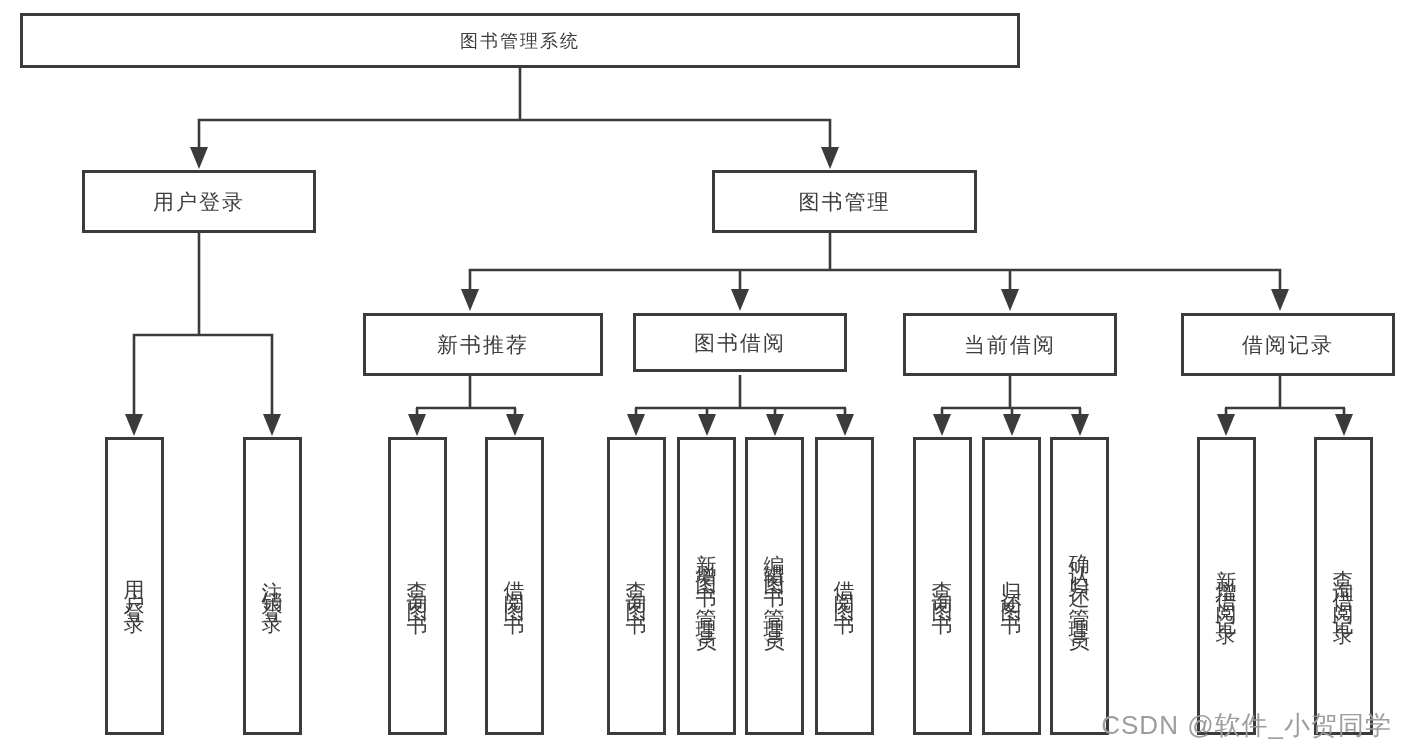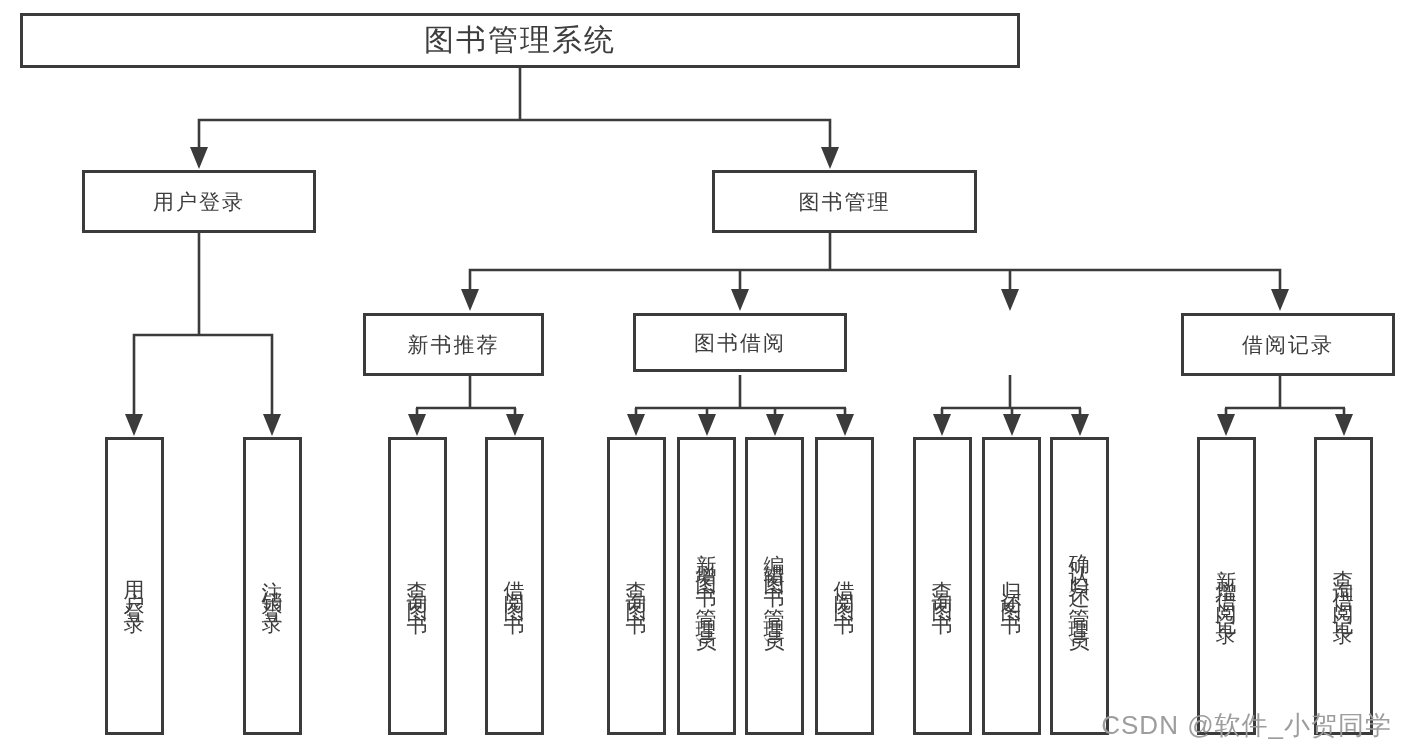--- a/index.html
+++ b/index.html
@@ -11,31 +11,31 @@
   }
   #connectors { position:absolute; left:0; top:0; z-index:1; }
   .box {
     position:absolute; box-sizing:border-box; z-index:2;
     border:3px solid var(--line, #3b3b3b); background:#ffffff;
     display:flex; align-items:center; justify-content:center;
   }
   .box.h span {
     font-size:21px; letter-spacing:2px; white-space:nowrap; color:var(--text, #3d3d3d);
   }
-  .box.root span { font-size:30px; }
+  .box.root span { font-size:18px; }
   .box.v span {
     writing-mode:vertical-rl; text-orientation:mixed;
     font-size:21px; letter-spacing:11px; line-height:1;
     white-space:nowrap; color:var(--text, #3d3d3d);
   }
   
   .n-root   { left:20px;  top:13px;  width:1000px; height:55px; }
   .n-login  { left:82px;  top:170px; width:234px;  height:63px; }
   .n-mgmt   { left:712px; top:170px; width:265px;  height:63px; }
-  .n-rec    { left:363px; top:313px; width:181px;  height:63px; }
+  .n-rec    { left:363px; top:313px; width:240px;  height:63px; }
   .n-bor    { left:633px; top:313px; width:214px;  height:59px; }
   .n-cur    { left:903px; top:313px; width:214px;  height:63px; }
   .n-his    { left:1173px;top:313px; width:214px;  height:63px;margin-left:8px; }
   .leaf     { top:437px; width:59px; height:298px; }
   .l-a1 { left:105px; }  .l-a2 { left:243px; }
   .l-b1 { left:388px; }  .l-b2 { left:485px; }
   .l-c1 { left:607px; }  .l-c2 { left:677px; }  .l-c3 { left:745px; }  .l-c4 { left:815px; }
   .l-d1 { left:913px; }  .l-d2 { left:982px; }  .l-d3 { left:1050px; }
   .l-e1 { left:1197px; } .l-e2 { left:1314px; }
   #watermark {
@@ -117,20 +117,23 @@
   <div class="box h n-mgmt">
     <span>图书管理</span>
   </div>
 
   <div class="box h n-rec">
     <span>新书推荐</span>
   </div>
   <div class="box h n-bor">
     <span>图书借阅</span>
   </div>
+  <div class="box h n-cur">
+    <span>当前借阅</span>
+  </div>
   <div class="box h n-his">
     <span>借阅记录</span>
   </div>
 
   <div class="box v leaf l-a1">
     <span>用户登录</span>
   </div>
   <div class="box v leaf l-a2">
     <span>注销登录</span>
   </div>

